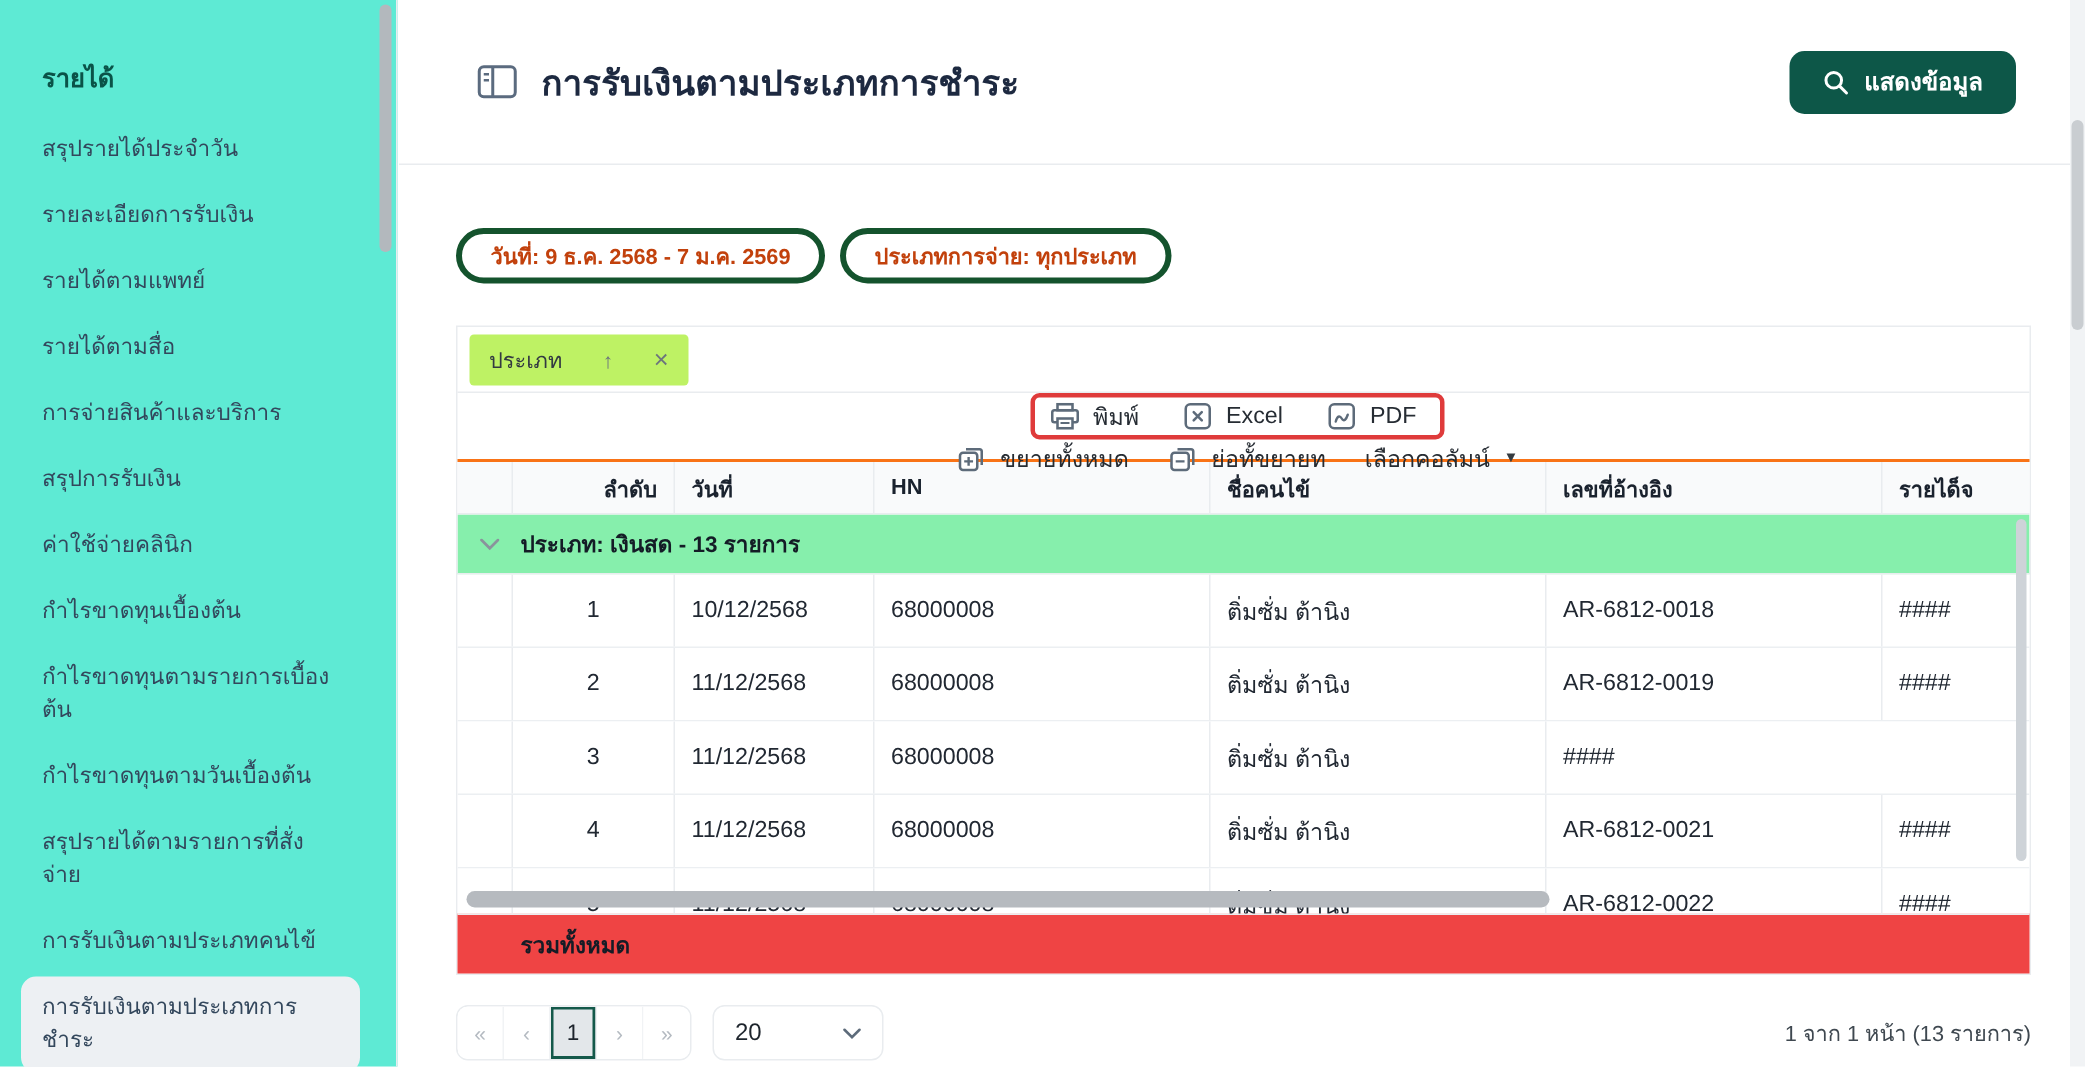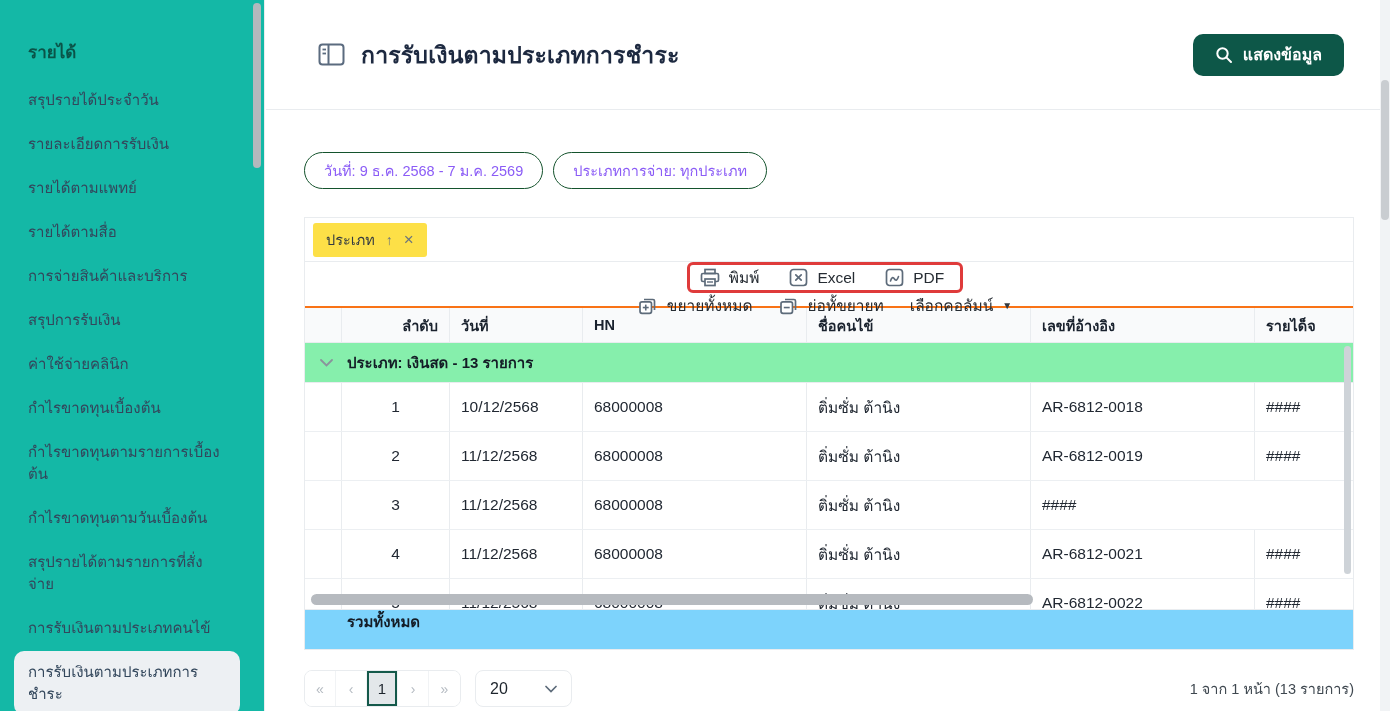--- a/index.html
+++ b/index.html
@@ -1,21 +1,21 @@
 <!DOCTYPE html>
 <html><head>
 <meta charset="utf-8">
 <style>
   * { margin:0; padding:0; box-sizing:border-box; }
   html,body { width:1400px; height:711px; overflow:hidden; background:#fff;
               font-family:"Liberation Sans","DejaVu Sans",sans-serif; }
 
   
   .sidebar { position:absolute; left:0; top:0; width:265px; height:711px;
-             background:#14b8a6; border-right:1px solid #e9ecef; padding:30px 24px 0 14px; }
+             background:#5eead4; border-right:1px solid #e9ecef; padding:30px 24px 0 14px; }
   .side-thumb { position:absolute; top:3px; right:3px; width:8px; height:165px;
                 background:#b3b8bd; border-radius:5px; }
   .side-title { font-size:17px; font-weight:bold; color:#0a5348; padding:8px 14px; margin-bottom:6px; }
   .side-item { font-size:15px; color:#33475c; padding:10px 14px; margin-bottom:2px;
                border-radius:10px; line-height:22px; cursor:pointer; max-width:228px; }
   .side-item.active { background:#edf0f3; }
 
   
   .main { position:absolute; left:266px; top:0; width:1124px; height:711px; background:#fff; }
   .page-scroll { position:absolute; right:0; top:0; width:10px; height:711px; background:#f1f3f5; }
@@ -25,28 +25,28 @@
   .main-header { height:110px; border-bottom:1px solid #e9ecef; display:flex;
                  align-items:center; padding:0 46px 0 52px; }
   .title-icon { margin-right:16px; display:flex; }
   .page-title { font-size:23px; font-weight:bold; color:#1d2940; letter-spacing:.2px; }
   .show-btn { margin-left:auto; background:#0d5748; color:#fff; border:none; border-radius:10px;
               height:42px; padding:0 22px; font-size:16px; font-weight:bold; display:flex;
               align-items:center; gap:10px; cursor:pointer; font-family:inherit; }
 
   .content { padding:42px 0 0 38px; }
   .chips { display:flex; gap:10px; margin-bottom:28px; }
-  .chip { border:1px solid #14532d; color:#8b5cf6; border-radius:19px; height:37px;
-          display:flex; align-items:center; padding:0 19px; font-size:14.5px; font-weight:normal; }
+  .chip { border:4px solid #14532d; color:#c2410c; border-radius:19px; height:37px;
+          display:flex; align-items:center; padding:0 19px; font-size:14.5px; font-weight:bold; }
 
   
   .card { width:1050px; border:1px solid #e9ecef; background:#fff; position:relative; }
 
   .tagrow { height:44px; border-bottom:1px solid #e9ecef; display:flex; align-items:center; padding:0 8px; }
-  .group-tag { display:inline-flex; align-items:center; gap:11px; background:#fde047; color:#333a42;
+  .group-tag { display:inline-flex; align-items:center; gap:27px; background:#bef264; color:#333a42;
                height:34px; padding:0 13px; font-size:14.5px; border-radius:3px; cursor:pointer; }
   .group-tag .arrow { color:#6c757d; font-size:14px; }
   .group-tag .close { color:#6c757d; font-size:17px; line-height:1; cursor:pointer; }
 
   .toolbar { height:46px; border-bottom:2px solid #f97316; display:flex; align-items:center;
              justify-content:space-between; padding:0 14px 0 6px;flex-direction:column; }
   .export-group { display:flex; align-items:center; gap:30px; height:40px; padding:0 16px 0 10px;
                   border:3px solid #df3b3b; border-radius:6px; }
   .tool-btn { display:flex; align-items:center; gap:9px; font-size:15.5px; color:#262c33;
               background:none; border:none; cursor:pointer; font-family:inherit; }
@@ -70,36 +70,36 @@
   .group-row .gtext { font-size:15px; font-weight:bold; color:#141c26; }
   .data-row { height:49px; border-bottom:1px solid #eceff2; background:#fff; }
   .data-row .td { font-size:15.5px; color:#212832; }
   .data-row .c1 { justify-content:center; }
 
   .hscroll-thumb { position:absolute; left:6px; bottom:4px; width:722px; height:11px;
                    background:#b6babf; border-radius:6px; cursor:grab; }
   .vscroll-thumb { position:absolute; right:2px; top:128px; width:7px; height:228px;
                    background:#ced3d8; border-radius:4px; cursor:grab; }
 
-  .summary-row { height:40px; background:#7dd3fc; border-top:1px solid #e9ecef;
-                 display:flex; padding-left:42px; }
+  .summary-row { height:40px; background:#ef4444; border-top:1px solid #e9ecef;
+                 display:flex; align-items:center; padding-left:42px; }
   .summary-row .stext { font-size:15px; font-weight:bold; color:#141c26; }
 
   
   .pagination { width:1050px; margin-top:20px; display:flex; align-items:center; }
   .pager { display:flex; border:1px solid #e9ecef; border-radius:8px; height:37px;
            overflow:hidden; background:#fff; }
   .pager-btn { width:31px; display:flex; align-items:center; justify-content:center;
                color:#b4bac1; font-size:14px; border-right:1px solid #f1f3f5;
                background:#fff; cursor:pointer; border-top:none;border-bottom:none;border-left:none;
                font-family:inherit; }
   .pager-btn:last-child { border-right:none; }
   .pager-btn.current { background:#e3e7ea; box-shadow:inset 0 0 0 2px #14594a;
                        color:#1d242c; font-size:15px; }
-  .page-size { margin-left:14px; height:37px; width:97px; border:1px solid #e9ecef;
+  .page-size { margin-left:14px; height:37px; width:114px; border:1px solid #e9ecef;
                border-radius:8px; display:flex; align-items:center; justify-content:space-between;
                padding:0 14px; font-size:16px; color:#1d242c; cursor:pointer; background:#fff; }
   .page-info { margin-left:auto; font-size:14.5px; color:#3f4850; }
 
   svg { display:block; }
 </style>
 </head>
 <body>
 
 <nav class="sidebar">

